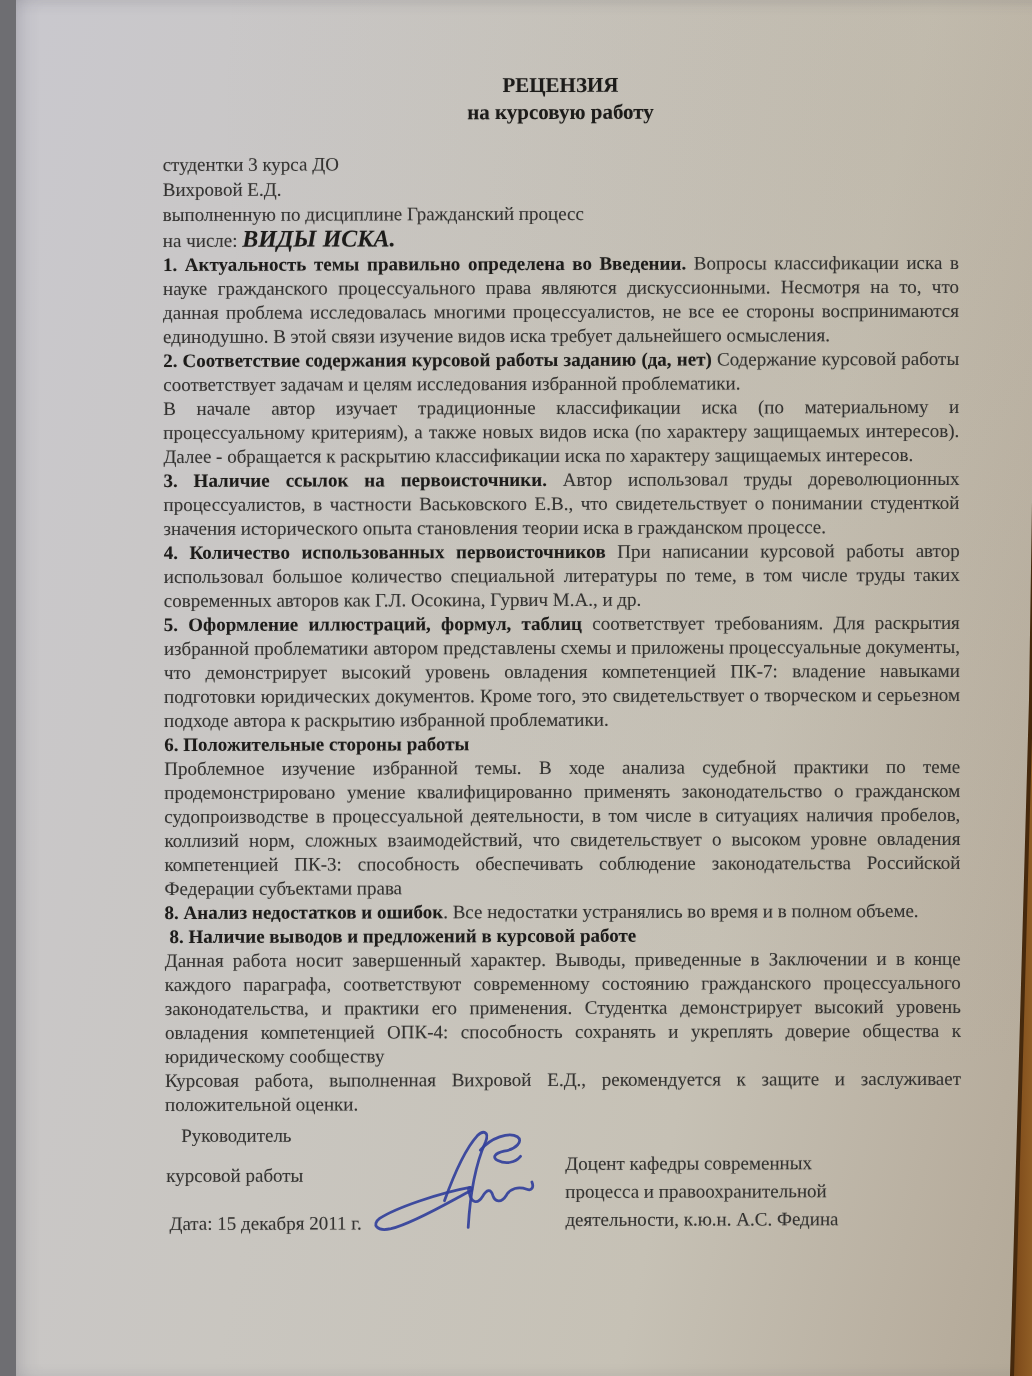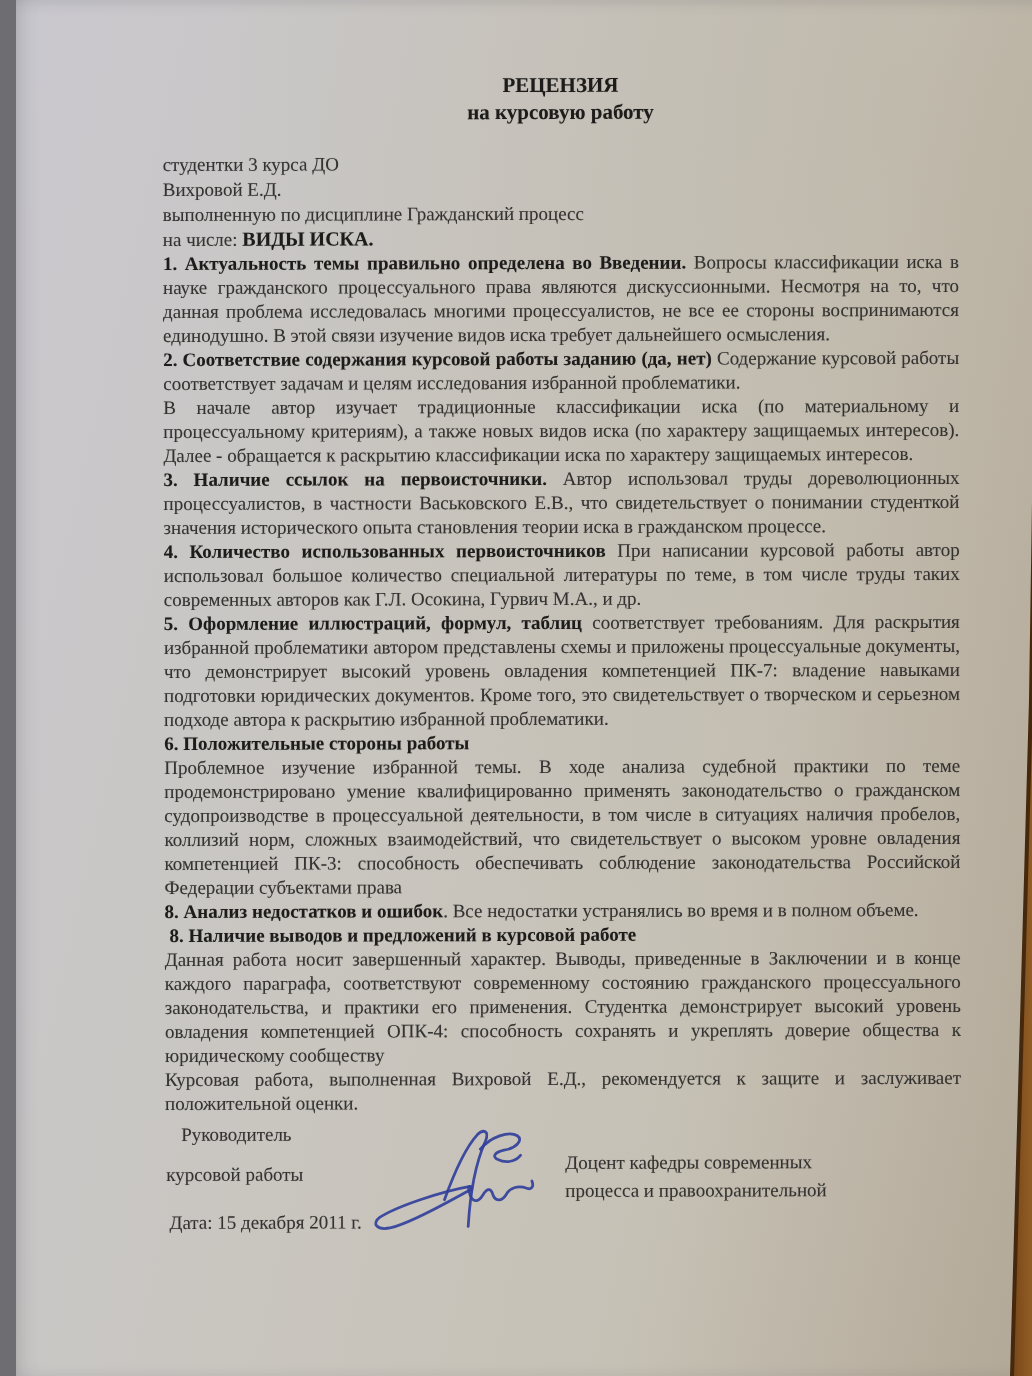--- a/index.html
+++ b/index.html
@@ -42,21 +42,21 @@
     position:absolute;left:0;top:0;width:1032px;height:1376px;
     box-sizing:border-box;
     padding:72px 88px 0 148px;
     color:var(--ink,#343331);
     transform:rotate(-0.15deg);
     text-shadow:0 0 1px rgba(55,55,55,.28);
   }
   .title-block{text-align:center;font-weight:bold;font-size:21px;line-height:27px;color:var(--ink-bold,#1d1c1a);margin-bottom:25px;}
   .intro{font-size:19px;line-height:25px;}
   .intro p{margin:0;}
-  .topic b{font-size:20px;color:var(--ink-bold,#1d1c1a);}
+  .topic b{font-size:24px;color:var(--ink-bold,#1d1c1a);font-style:italic;}
   .bodytext{font-size:19px;line-height:24px;text-align:justify;}
   .bodytext p{margin:0;}
   .bodytext b{color:var(--ink-bold,#1d1c1a);}
   .signoff{position:relative;height:250px;font-size:19px;line-height:25px;}
   .pos{position:absolute;margin:0;white-space:nowrap;}
   .role1{left:16px;top:6px;}
   .role2{left:1px;top:46px;}
   .right-block{left:400px;top:34px;line-height:28px;white-space:nowrap;}
   .date{left:4px;top:94px;}
   .sig{position:absolute;left:205px;top:12px;}
@@ -105,20 +105,21 @@
         <path d="M 72,70 C 80,48 92,20 104,7 C 110,1 116,3 112,13 C 103,33 97,62 95,96"></path>
         <path d="M 107,21 C 117,9 135,3 143,8 C 149,12 142,20 130,22 C 121,24 118,28 124,31 C 132,35 141,33 146,27"></path>
         <path d="M 97,57 C 68,62 24,77 9,87 C 1,93 6,100 20,97 C 44,91 82,68 98,60"></path>
         <path d="M 96,62 C 98,72 104,74 109,66 C 113,59 117,58 119,65 C 121,71 127,73 132,65 C 136,58 144,56 152,59 C 157,61 159,57 157,52"></path>
         <circle cx="97" cy="59" r="3"></circle>
       </svg>
 
       <p class="pos right-block">
         <span>Доцент кафедры современных</span><br>
         <span>процесса и правоохранительной</span><br>
+        <span>деятельности, к.ю.н. А.С. Федина</span>
       </p>
 
       <p class="pos date">Дата: 15 декабря 2011 г.</p>
     </div>
   </div>
 
   <div class="bg-corner"></div>
   <div class="table-edge-dark"></div>
   <div class="table-edge"></div>
 </div>

